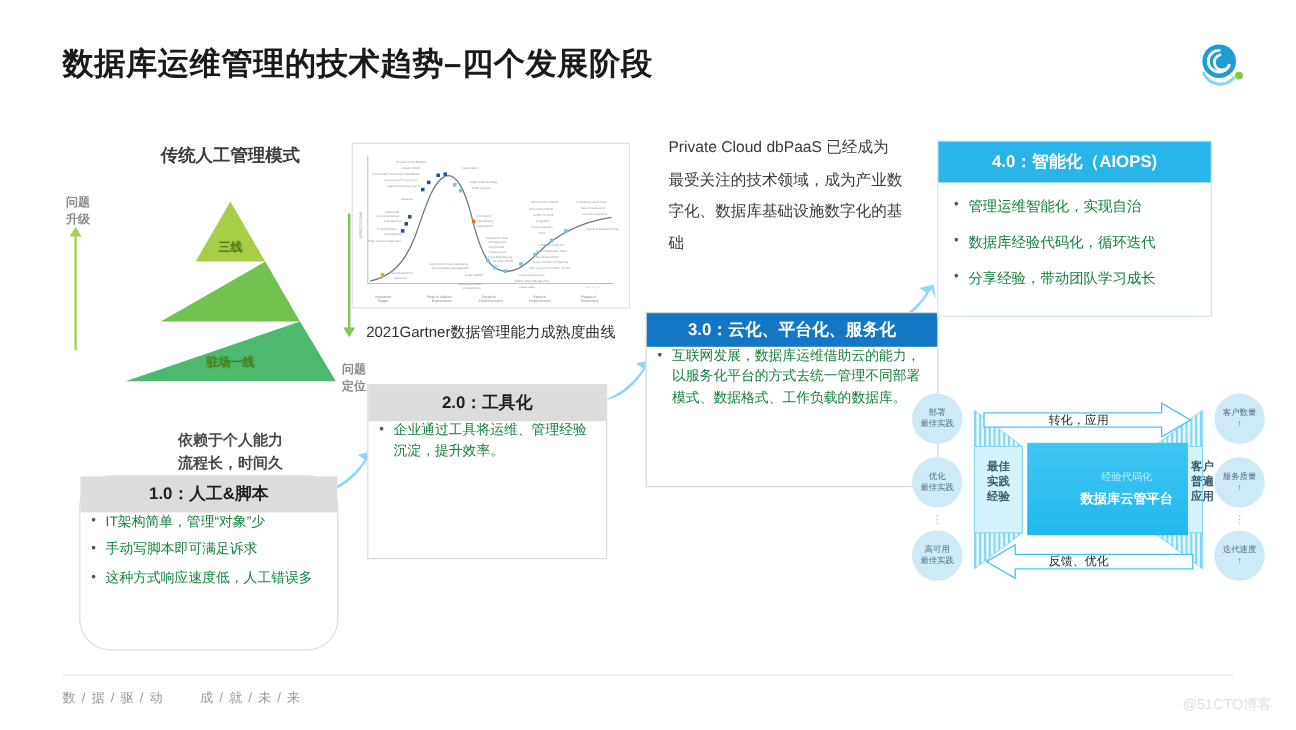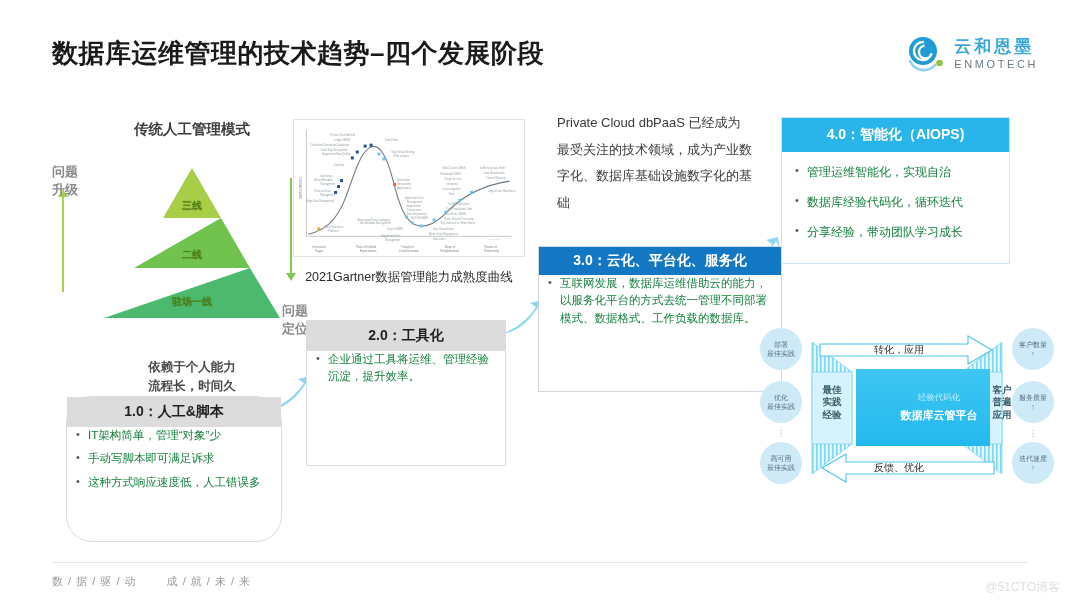--- a/index.html
+++ b/index.html
@@ -31,21 +31,21 @@
   .pyr-label{
     position:absolute;left:0;right:0;text-align:center;color:#4d7c0f;
     font-size:10px;font-weight:bold;text-shadow:0 0 2px rgba(0,0,0,.12);
   }
   .arrow-up{position:absolute;left:62px;top:196px;width:2px;height:96px;background:#a6d14e;}
   .arrow-up:before{content:"";position:absolute;left:-4px;top:-7px;
     border-left:5px solid transparent;border-right:5px solid transparent;border-bottom:8px solid #a6d14e;}
   .arrow-dn{position:absolute;left:290px;top:178px;width:2px;height:96px;background:#7ec94f;}
   .arrow-dn:after{content:"";position:absolute;left:-4px;bottom:-7px;
     border-left:5px solid transparent;border-right:5px solid transparent;border-top:8px solid #7ec94f;}
-  .side-lbl{position:absolute;font-size:13px;color:#8a8a8a;line-height:1.35;font-weight:bold;text-align:center;}
+  .side-lbl{position:absolute;font-size:10px;color:#8a8a8a;line-height:1.35;font-weight:bold;text-align:center;}
   .lbl-up{left:46px;top:163px;width:38px;}
   .lbl-dn{left:276px;top:302px;width:38px;}
   .pyr-foot{
     position:absolute;left:92px;top:358px;width:200px;text-align:center;
     font-size:12.5px;font-weight:bold;color:#4a4a4a;line-height:1.5;
   }
 
   
   .card{position:absolute;background:#fff;border:1px solid #d8dde1;box-sizing:border-box;}
   .card-head{
@@ -59,21 +59,21 @@
     font-size:11.5px;line-height:1.5;color:#15803d;
   }
   .card-body li:before{
     content:"\2022";position:absolute;left:1px;top:-1px;font-size:11px;color:#555;
   }
 
   #card10{left:66px;top:396px;width:216px;height:146px;border-radius:26px;}
   #card10 .card-head{background:#dcdcdc;color:#1f1f1f;font-size:14px;height:30px;}
   #card20{left:306px;top:320px;width:200px;height:146px;}
   #card20 .card-head{background:#dcdcdc;color:#1f1f1f;font-size:14px;height:30px;}
-  #card30{left:538px;top:246px;width:244px;height:146px;border-color:#cfd6dc;}
+  #card30{left:538px;top:260px;width:244px;height:146px;border-color:#cfd6dc;}
   #card30 .card-head{background:#1477c4;color:#fff;font-size:14px;height:28px;}
   #card40{left:781px;top:117px;width:229px;height:147px;border-color:#cfe4f2;}
   #card40 .card-head{background:#2ab5ea;color:#fff;font-size:14px;height:34px;}
   #card40 .card-body{padding:11px 10px 8px 12px;}
   #card40 .card-body li{font-size:12px;margin-bottom:12px;}
 
   
   .conn{position:absolute;width:46px;height:40px;}
   .conn svg{width:100%;height:100%;display:block;}
 
@@ -123,36 +123,31 @@
 
   <div class="logo">
     <div class="logo-mark">
       <svg viewBox="0 0 40 40" width="40" height="40">
         <circle cx="18" cy="17" r="14" fill="#1f9bd6"></circle>
         <path d="M18 8 a9 9 0 1 0 8.6 11.4 a6.4 6.4 0 1 1 -8.0 -7.6" fill="none" stroke="#fff" stroke-width="2.4" stroke-linecap="round"></path>
         <path d="M5 27 a15 15 0 0 0 25 4" fill="none" stroke="#8fd3f0" stroke-width="2.6" stroke-linecap="round"></path>
         <circle cx="34.5" cy="29" r="3.3" fill="#8cc63f"></circle>
       </svg>
     </div>
-    <div class="logo-text">
-      <div class="logo-cn">云和恩墨</div>
-      <div class="logo-en">ENMOTECH</div>
-    </div>
   </div>
 
   <div class="pyr-title">传统人工管理模式</div>
 
   <div class="pyramid">
     <svg viewBox="0 0 176 150" width="176" height="150">
       <polygon points="88,0 117,50 59,50" fill="#a8cd47"></polygon>
       <polygon points="117,50 146,100 30,100" fill="#71c24e"></polygon>
       <polygon points="146,100 176,150 0,150" fill="#4cb96e"></polygon>
     </svg>
     <div class="pyr-label" style="top:31px">三线</div>
-    <div class="pyr-label" style="top:80px">二线</div>
     <div class="pyr-label" style="top:127px">驻场一线</div>
   </div>
 
   <div class="arrow-up"></div>
   <div class="arrow-dn"></div>
   <div class="side-lbl lbl-up">
     <div>问题</div>
     <div>升级</div>
   </div>
   <div class="side-lbl lbl-dn">

